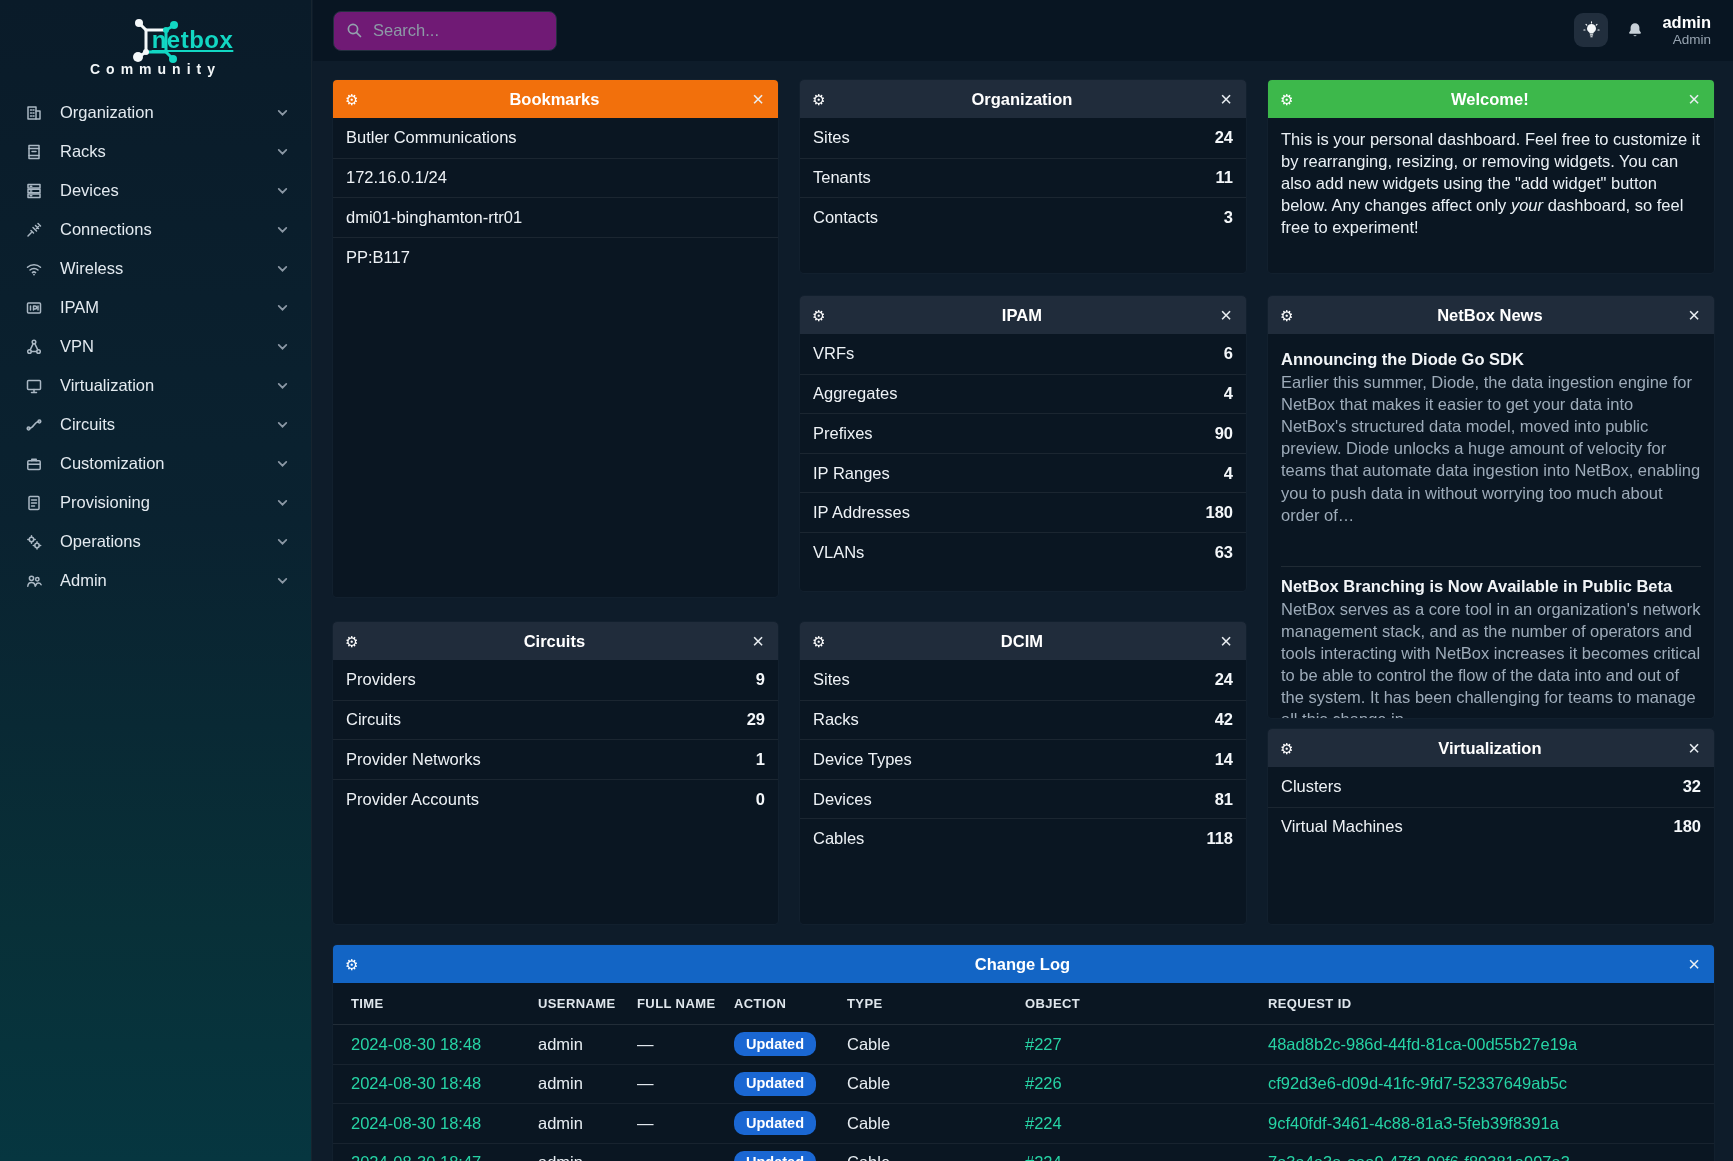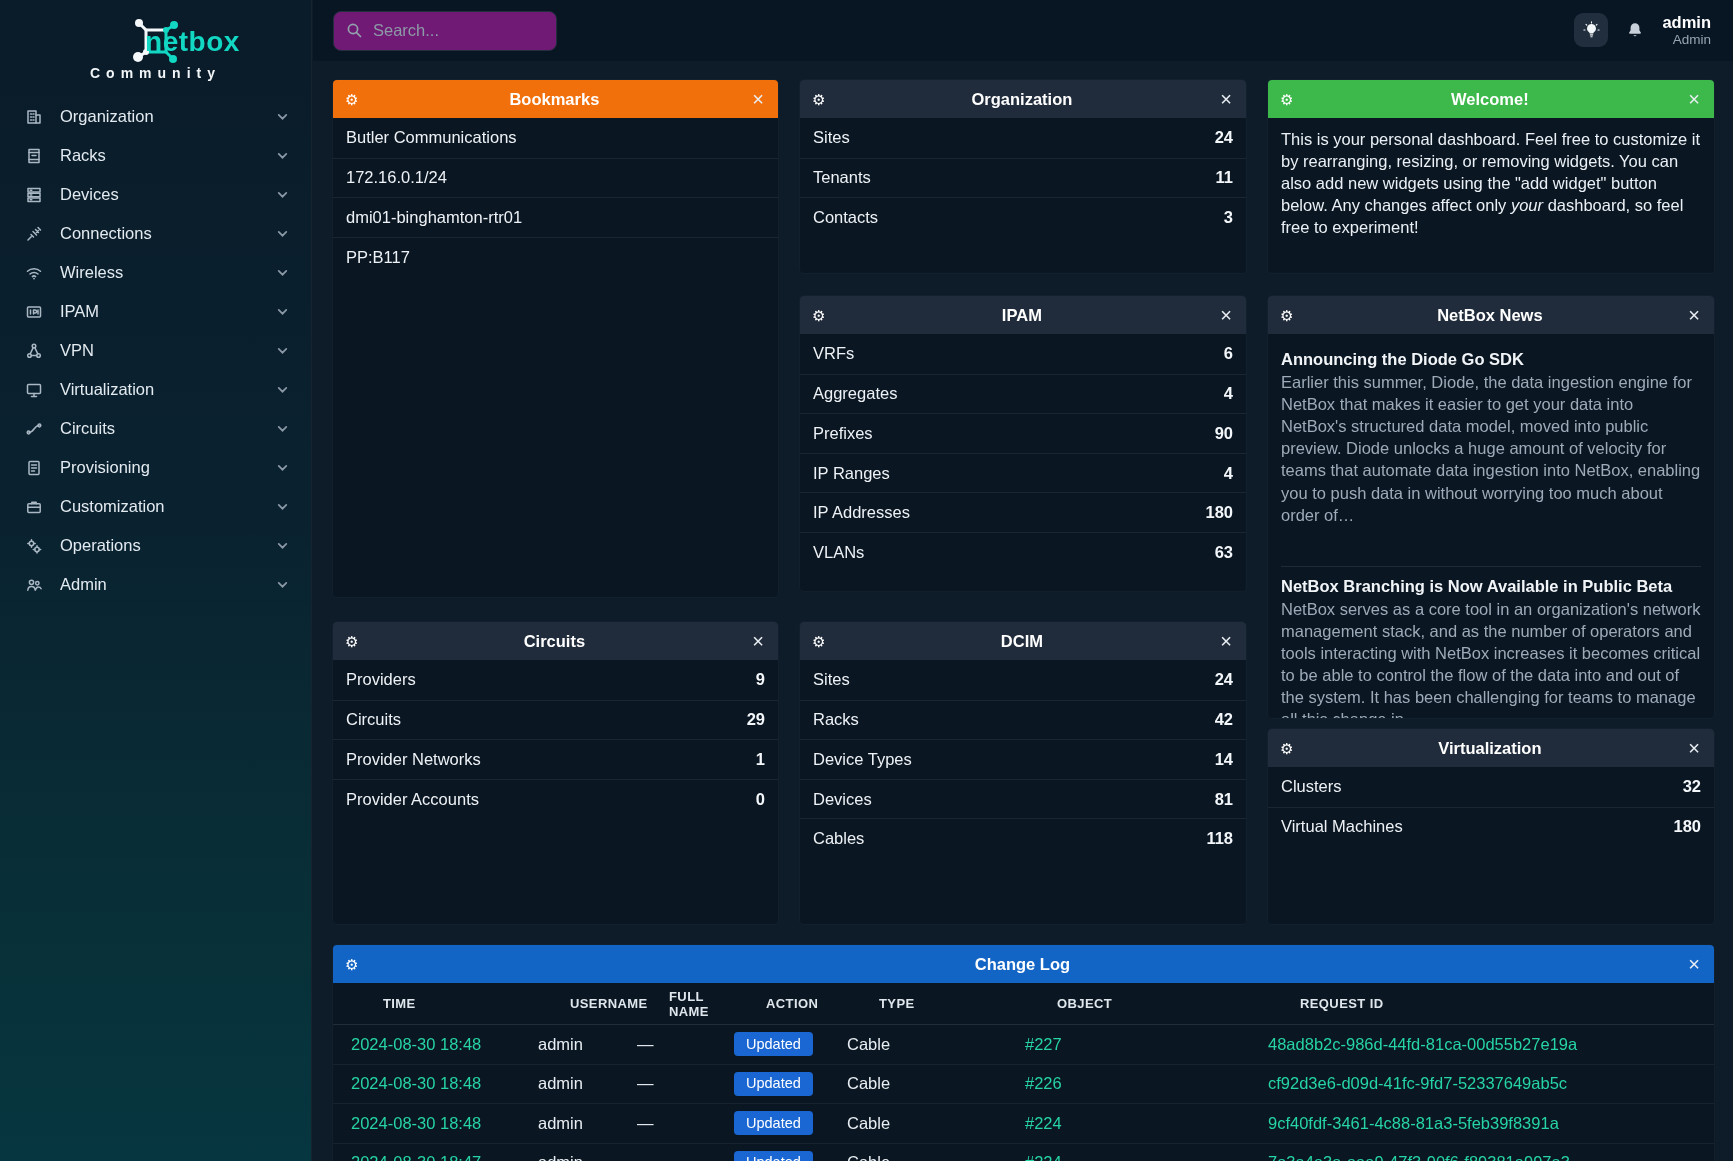--- a/index.html
+++ b/index.html
@@ -11,21 +11,21 @@
   }
   
   .sidebar {
     position:absolute; left:0; top:0; bottom:0; width:312px;
     background:linear-gradient(180deg,#0a1b29 0%, #0a2230 45%, #083038 80%, #063640 100%);
     border-right:1px solid #17242f; z-index:5;
   }
   .brand { text-align:center; padding-top:12px; }
   .brand-mark { display:block; margin:0 auto; }
   .brand-line { display:flex; align-items:center; justify-content:center; gap:10px; margin-top:-46px; padding-left:6px;}
-  .brand-name { color:#12d7c3; font-size:28px; font-weight:bold; letter-spacing:.5px; }
+  .brand-name { color:#12d7c3; font-size:24px; font-weight:bold; letter-spacing:.5px;text-decoration:underline; }
   .brand-sub { color:#f2f6f8; font-size:14px; letter-spacing:6px; margin-top:7px; font-weight:600;text-align:center;}
   .nav { margin-top:16px; }
   .nav-item {
     display:flex; align-items:center; height:39px; padding:0 22px 0 24px;
     cursor:pointer; color:#e3eaf0; font-size:16.5px;
   }
   .nav-ico { width:20px; height:20px; margin-right:16px; color:#aab8c4; display:flex; align-items:center; justify-content:center; }
   .nav-ico svg { stroke:currentColor; fill:none; stroke-width:1.5; stroke-linecap:round; stroke-linejoin:round; }
   .nav-label { flex:1; }
   .chev { color:#8b98a5; display:flex; }
@@ -86,28 +86,28 @@
   .article-body { margin-top:2px; font-size:16.5px; line-height:1.34; color:#9dabb9; }
   .article-body:empty { display:none; }
   
   .changelog { margin-top:21px; height:300px; }
   .t-head, .t-row {
     display:grid; grid-template-columns:187px 99px 97px 113px 178px 243px 1fr;
     align-items:center; padding:0 18px;
   }
   .t-head { height:42px; border-bottom:1px solid rgba(255,255,255,.10); }
   .t-head span {
-    font-size:13px; font-weight:bold; text-transform:uppercase; letter-spacing:.4px; color:#dfe6ec;margin-left:32px;
+    font-size:13px; font-weight:bold; text-transform:uppercase; letter-spacing:.4px; color:#dfe6ec;
   }
   .t-row { height:39.5px; border-bottom:1px solid rgba(255,255,255,.06); font-size:16.5px; }
   .teal { color:#26d4a5; cursor:pointer; text-decoration:none; }
   .cell-plain { color:#e8eef3; }
   .badge {
-    display:inline-block; background:#1a67d3; color:#fff; font-size:14.5px; font-weight:400;
-    padding:3.5px 12px; border-radius:4px; line-height:1.15; cursor:default;
+    display:inline-block; background:#1a67d3; color:#fff; font-size:14.5px; font-weight:700;
+    padding:3.5px 12px; border-radius:10px; line-height:1.15; cursor:default;
   }
 </style>
 </head>
 <body>
 
 <aside class="sidebar">
   <div class="brand">
     <svg class="brand-mark" width="60" height="60" viewBox="0 0 60 60">
       <g stroke-width="3" fill="none" stroke-linecap="round">
         <path d="M40 18 L20 18 L20 40" stroke="#f4f8fa"></path>
@@ -258,39 +258,39 @@
       <span class="nav-label">Circuits</span>
       <span class="chev">
           <svg width="13" height="13" viewBox="0 0 12 12">
             <path d="M2.5 4.5 6 8l3.5-3.5"></path>
           </svg>
         </span>
     </div>
     <div class="nav-item">
       <span class="nav-ico">
           <svg width="18" height="18" viewBox="0 0 18 18">
+            <rect x="2.8" y="5.8" width="12.4" height="8.7" rx="1"></rect>
+            <path d="M6.8 5.8V4.2h4.4v1.6M2.8 9.3h12.4"></path>
+          </svg>
+        </span>
+      <span class="nav-label">Customization</span>
+      <span class="chev">
+          <svg width="13" height="13" viewBox="0 0 12 12">
+            <path d="M2.5 4.5 6 8l3.5-3.5"></path>
+          </svg>
+        </span>
+    </div>
+    <div class="nav-item">
+      <span class="nav-ico">
+          <svg width="18" height="18" viewBox="0 0 18 18">
             <rect x="4" y="2.5" width="10" height="13" rx="1"></rect>
             <path d="M6.5 6h5M6.5 9h5M6.5 12h3"></path>
           </svg>
         </span>
       <span class="nav-label">Provisioning</span>
-      <span class="chev">
-          <svg width="13" height="13" viewBox="0 0 12 12">
-            <path d="M2.5 4.5 6 8l3.5-3.5"></path>
-          </svg>
-        </span>
-    </div>
-    <div class="nav-item">
-      <span class="nav-ico">
-          <svg width="18" height="18" viewBox="0 0 18 18">
-            <rect x="2.8" y="5.8" width="12.4" height="8.7" rx="1"></rect>
-            <path d="M6.8 5.8V4.2h4.4v1.6M2.8 9.3h12.4"></path>
-          </svg>
-        </span>
-      <span class="nav-label">Customization</span>
       <span class="chev">
           <svg width="13" height="13" viewBox="0 0 12 12">
             <path d="M2.5 4.5 6 8l3.5-3.5"></path>
           </svg>
         </span>
     </div>
     <div class="nav-item">
       <span class="nav-ico">
           <svg width="18" height="18" viewBox="0 0 18 18">
             <circle cx="6.5" cy="6.5" r="2.2"></circle>

